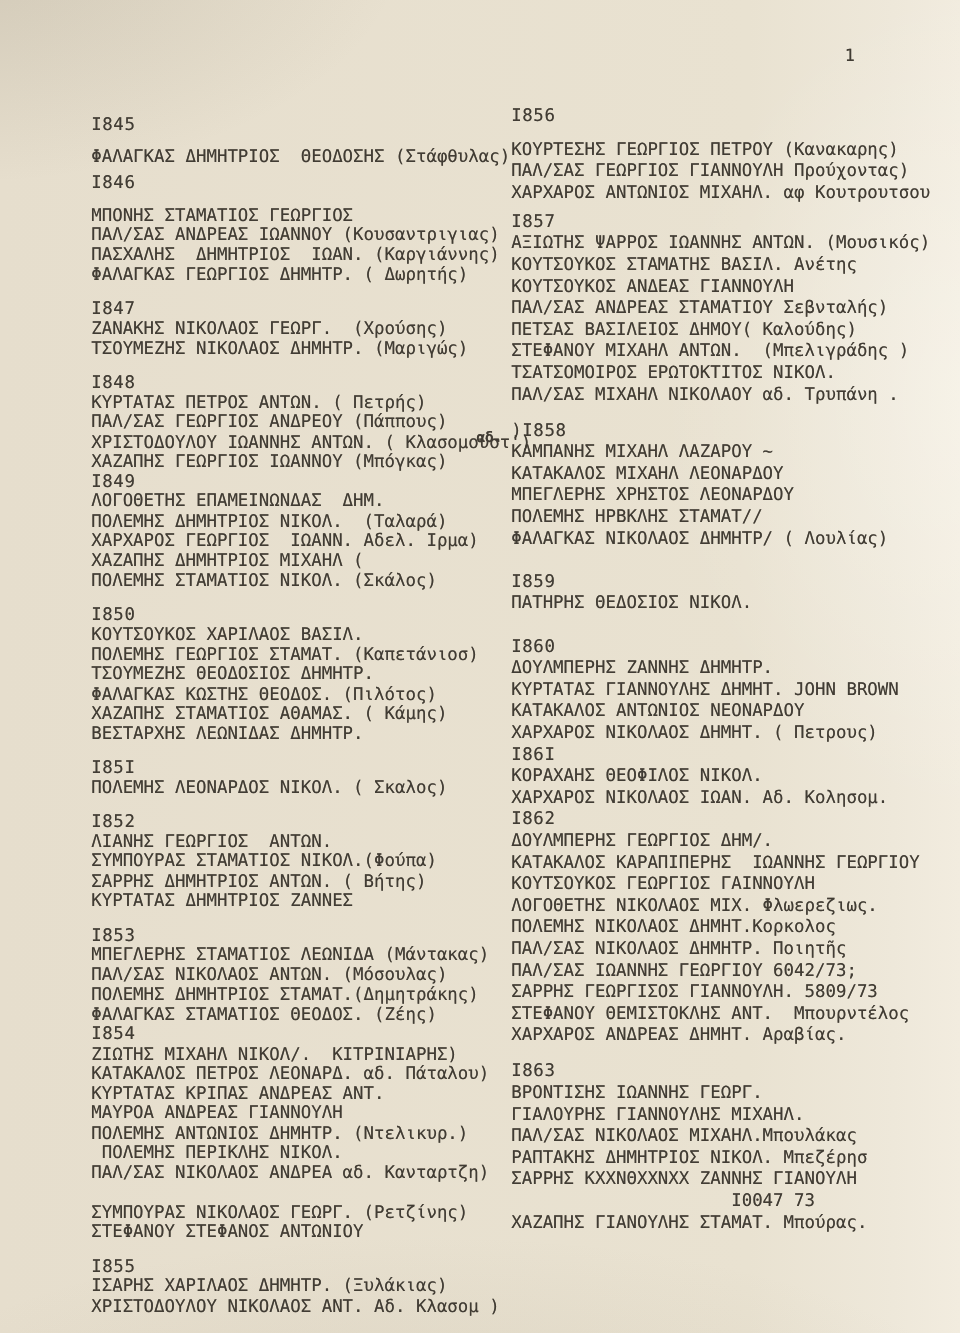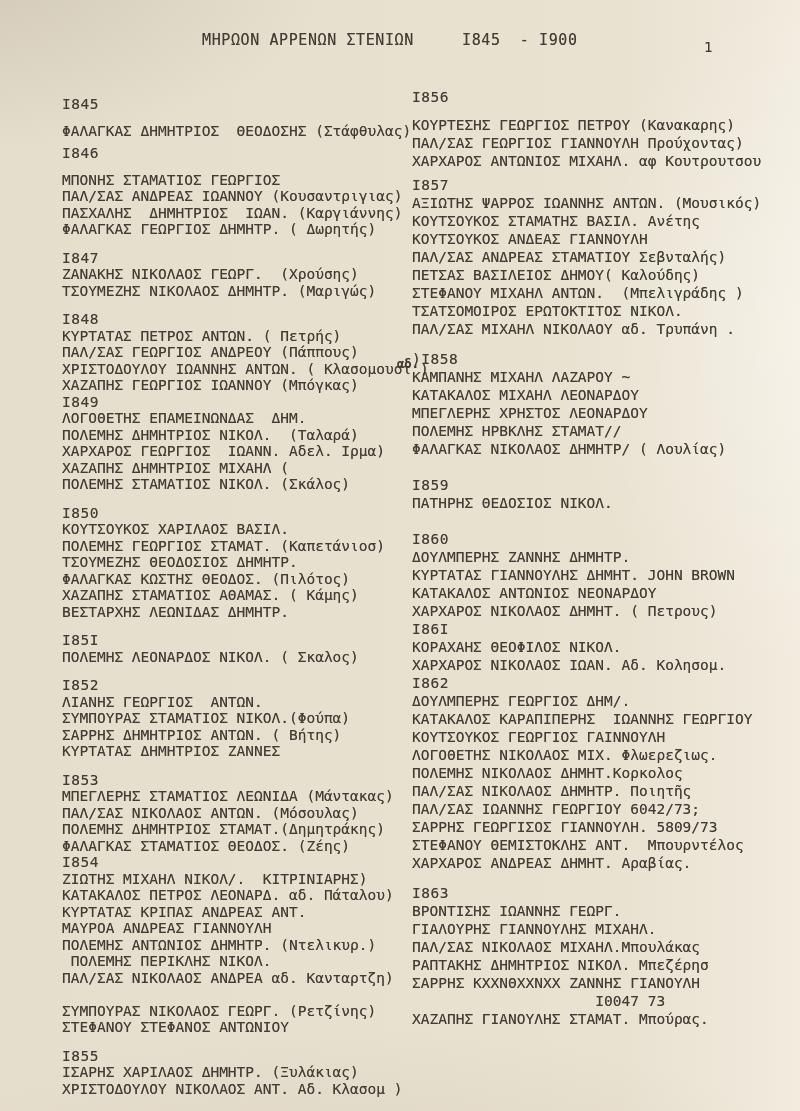--- a/index.html
+++ b/index.html
@@ -18,35 +18,34 @@
   }
   .ink{ text-shadow: 0 0 .5px rgba(58,52,42,.55); }
   .title{
     position:absolute; top:31px; left:202px;
     font-size:15px; white-space:pre; letter-spacing:.6px;
   }
   .pagenum{
     position:absolute; top:39px; left:704px; font-size:14px;
   }
   .col{
-    position:absolute; white-space:pre; font-size:14.5px;
+    position:absolute; white-space:pre; font-size:14.5px;margin-left:14px;
   }
   .col-left{ left:62px; top:96px;  line-height:16.5px; width:400px;}
   .col-right{ left:412px; top:88px; line-height:18px;  width:365px;}
   .year{ letter-spacing:.5px; }
   .entry{ letter-spacing:0; }
   .adnote{
     position:absolute; left:397px; top:357px; font-size:12px;font-weight:bold;
   }
 </style>
 </head>
 <body>
 
 <div class="page">
-  <div class="title ink">ΜΗΡΩΟΝ ΑΡΡΕΝΩΝ ΣΤΕΝΙΩΝ     I845  - I900</div>
   <div class="pagenum ink">1</div>
 
   <div class="col col-left ink"><div><div class="year" style="margin-bottom: 10px;">I845</div><div class="entry">ΦΑΛΑΓΚΑΣ ΔΗΜΗΤΡΙΟΣ  ΘΕΟΔΟΣΗΣ (Στάφθυλας)</div></div><div style="margin-top: 6px;"><div class="year" style="margin-bottom: 10px;">I846</div><div class="entry">ΜΠΟΝΗΣ ΣΤΑΜΑΤΙΟΣ ΓΕΩΡΓΙΟΣ</div><div class="entry">ΠΑΛ/ΣΑΣ ΑΝΔΡΕΑΣ ΙΩΑΝΝΟΥ (Κουσαντριγιας)</div><div class="entry">ΠΑΣΧΑΛΗΣ  ΔΗΜΗΤΡΙΟΣ  ΙΩΑΝ. (Καργιάννης)</div><div class="entry">ΦΑΛΑΓΚΑΣ ΓΕΩΡΓΙΟΣ ΔΗΜΗΤΡ. ( Δωρητής)</div></div><div style="margin-top: 12px;"><div class="year">I847</div><div class="entry">ΖΑΝΑΚΗΣ ΝΙΚΟΛΑΟΣ ΓΕΩΡΓ.  (Χρούσης)</div><div class="entry">ΤΣΟΥΜΕΖΗΣ ΝΙΚΟΛΑΟΣ ΔΗΜΗΤΡ. (Μαριγώς)</div></div><div style="margin-top: 12px;"><div class="year">I848</div><div class="entry">ΚΥΡΤΑΤΑΣ ΠΕΤΡΟΣ ΑΝΤΩΝ. ( Πετρής)</div><div class="entry">ΠΑΛ/ΣΑΣ ΓΕΩΡΓΙΟΣ ΑΝΔΡΕΟΥ (Πάππους)</div><div class="entry">ΧΡΙΣΤΟΔΟΥΛΟΥ ΙΩΑΝΝΗΣ ΑΝΤΩΝ. ( Κλασομουστ')</div><div class="entry">ΧΑΖΑΠΗΣ ΓΕΩΡΓΙΟΣ ΙΩΑΝΝΟΥ (Μπόγκας)</div></div><div><div class="year">I849</div><div class="entry">ΛΟΓΟΘΕΤΗΣ ΕΠΑΜΕΙΝΩΝΔΑΣ  ΔΗΜ.</div><div class="entry">ΠΟΛΕΜΗΣ ΔΗΜΗΤΡΙΟΣ ΝΙΚΟΛ.  (Ταλαρά)</div><div class="entry">ΧΑΡΧΑΡΟΣ ΓΕΩΡΓΙΟΣ  ΙΩΑΝΝ. Αδελ. Ιρμα)</div><div class="entry">ΧΑΖΑΠΗΣ ΔΗΜΗΤΡΙΟΣ ΜΙΧΑΗΛ (</div><div class="entry">ΠΟΛΕΜΗΣ ΣΤΑΜΑΤΙΟΣ ΝΙΚΟΛ. (Σκάλος)</div></div><div style="margin-top: 12px;"><div class="year">I850</div><div class="entry">ΚΟΥΤΣΟΥΚΟΣ ΧΑΡΙΛΑΟΣ ΒΑΣΙΛ.</div><div class="entry">ΠΟΛΕΜΗΣ ΓΕΩΡΓΙΟΣ ΣΤΑΜΑΤ. (Καπετάνιοσ)</div><div class="entry">ΤΣΟΥΜΕΖΗΣ ΘΕΟΔΟΣΙΟΣ ΔΗΜΗΤΡ.</div><div class="entry">ΦΑΛΑΓΚΑΣ ΚΩΣΤΗΣ ΘΕΟΔΟΣ. (Πιλότος)</div><div class="entry">ΧΑΖΑΠΗΣ ΣΤΑΜΑΤΙΟΣ ΑΘΑΜΑΣ. ( Κάμης)</div><div class="entry">ΒΕΣΤΑΡΧΗΣ ΛΕΩΝΙΔΑΣ ΔΗΜΗΤΡ.</div></div><div style="margin-top: 12px;"><div class="year">I85I</div><div class="entry">ΠΟΛΕΜΗΣ ΛΕΟΝΑΡΔΟΣ ΝΙΚΟΛ. ( Σκαλος)</div></div><div style="margin-top: 12px;"><div class="year">I852</div><div class="entry">ΛΙΑΝΗΣ ΓΕΩΡΓΙΟΣ  ΑΝΤΩΝ.</div><div class="entry">ΣΥΜΠΟΥΡΑΣ ΣΤΑΜΑΤΙΟΣ ΝΙΚΟΛ.(Φούπα)</div><div class="entry">ΣΑΡΡΗΣ ΔΗΜΗΤΡΙΟΣ ΑΝΤΩΝ. ( Βήτης)</div><div class="entry">ΚΥΡΤΑΤΑΣ ΔΗΜΗΤΡΙΟΣ ΖΑΝΝΕΣ</div></div><div style="margin-top: 12px;"><div class="year">I853</div><div class="entry">ΜΠΕΓΛΕΡΗΣ ΣΤΑΜΑΤΙΟΣ ΛΕΩΝΙΔΑ (Μάντακας)</div><div class="entry">ΠΑΛ/ΣΑΣ ΝΙΚΟΛΑΟΣ ΑΝΤΩΝ. (Μόσουλας)</div><div class="entry">ΠΟΛΕΜΗΣ ΔΗΜΗΤΡΙΟΣ ΣΤΑΜΑΤ.(Δημητράκης)</div><div class="entry">ΦΑΛΑΓΚΑΣ ΣΤΑΜΑΤΙΟΣ ΘΕΟΔΟΣ. (Ζέης)</div></div><div><div class="year">I854</div><div class="entry">ΖΙΩΤΗΣ ΜΙΧΑΗΛ ΝΙΚΟΛ/.  ΚΙΤΡΙΝΙΑΡΗΣ)</div><div class="entry">ΚΑΤΑΚΑΛΟΣ ΠΕΤΡΟΣ ΛΕΟΝΑΡΔ. αδ. Πάταλου)</div><div class="entry">ΚΥΡΤΑΤΑΣ ΚΡΙΠΑΣ ΑΝΔΡΕΑΣ ΑΝΤ.</div><div class="entry">ΜΑΥΡΟΑ ΑΝΔΡΕΑΣ ΓΙΑΝΝΟΥΛΗ</div><div class="entry">ΠΟΛΕΜΗΣ ΑΝΤΩΝΙΟΣ ΔΗΜΗΤΡ. (Ντελικυρ.)</div><div class="entry"> ΠΟΛΕΜΗΣ ΠΕΡΙΚΛΗΣ ΝΙΚΟΛ.</div><div class="entry">ΠΑΛ/ΣΑΣ ΝΙΚΟΛΑΟΣ ΑΝΔΡΕΑ αδ. Κανταρτζη)</div><div class="entry">&nbsp;</div><div class="entry">ΣΥΜΠΟΥΡΑΣ ΝΙΚΟΛΑΟΣ ΓΕΩΡΓ. (Ρετζίνης)</div><div class="entry">ΣΤΕΦΑΝΟΥ ΣΤΕΦΑΝΟΣ ΑΝΤΩΝΙΟΥ</div></div><div style="margin-top: 12px;"><div class="year">I855</div><div class="entry">ΙΣΑΡΗΣ ΧΑΡΙΛΑΟΣ ΔΗΜΗΤΡ. (Ξυλάκιας)</div><div class="entry">ΧΡΙΣΤΟΔΟΥΛΟΥ ΝΙΚΟΛΑΟΣ ΑΝΤ. Αδ. Κλασομ )</div></div></div>
 
   <div class="col col-right ink"><div><div class="year" style="margin-bottom: 10px;">I856</div><div class="entry">ΚΟΥΡΤΕΣΗΣ ΓΕΩΡΓΙΟΣ ΠΕΤΡΟΥ (Κανακαρης)</div><div class="entry">ΠΑΛ/ΣΑΣ ΓΕΩΡΓΙΟΣ ΓΙΑΝΝΟΥΛΗ Προύχοντας)</div><div class="entry">ΧΑΡΧΑΡΟΣ ΑΝΤΩΝΙΟΣ ΜΙΧΑΗΛ. αφ Κουτρουτσου</div></div><div style="margin-top: 6px;"><div class="year">I857</div><div class="entry">ΑΞΙΩΤΗΣ ΨΑΡΡΟΣ ΙΩΑΝΝΗΣ ΑΝΤΩΝ. (Μουσικός)</div><div class="entry">ΚΟΥΤΣΟΥΚΟΣ ΣΤΑΜΑΤΗΣ ΒΑΣΙΛ. Ανέτης</div><div class="entry">ΚΟΥΤΣΟΥΚΟΣ ΑΝΔΕΑΣ ΓΙΑΝΝΟΥΛΗ</div><div class="entry">ΠΑΛ/ΣΑΣ ΑΝΔΡΕΑΣ ΣΤΑΜΑΤΙΟΥ Σεβνταλής)</div><div class="entry">ΠΕΤΣΑΣ ΒΑΣΙΛΕΙΟΣ ΔΗΜΟΥ( Καλούδης)</div><div class="entry">ΣΤΕΦΑΝΟΥ ΜΙΧΑΗΛ ΑΝΤΩΝ.  (Μπελιγράδης )</div><div class="entry">ΤΣΑΤΣΟΜΟΙΡΟΣ ΕΡΩΤΟΚΤΙΤΟΣ ΝΙΚΟΛ.</div><div class="entry">ΠΑΛ/ΣΑΣ ΜΙΧΑΗΛ ΝΙΚΟΛΑΟΥ αδ. Τρυπάνη .</div></div><div style="margin-top: 12px;"><div class="year">)I858</div><div class="entry">ΚΑΜΠΑΝΗΣ ΜΙΧΑΗΛ ΛΑΖΑΡΟΥ ~</div><div class="entry">ΚΑΤΑΚΑΛΟΣ ΜΙΧΑΗΛ ΛΕΟΝΑΡΔΟΥ</div><div class="entry">ΜΠΕΓΛΕΡΗΣ ΧΡΗΣΤΟΣ ΛΕΟΝΑΡΔΟΥ</div><div class="entry">ΠΟΛΕΜΗΣ ΗΡΒΚΛΗΣ ΣΤΑΜΑΤ//</div><div class="entry">ΦΑΛΑΓΚΑΣ ΝΙΚΟΛΑΟΣ ΔΗΜΗΤΡ/ ( Λουλίας)</div></div><div style="margin-top: 18px;"><div class="year">I859</div><div class="entry">ΠΑΤΗΡΗΣ ΘΕΔΟΣΙΟΣ ΝΙΚΟΛ.</div></div><div style="margin-top: 18px;"><div class="year">I860</div><div class="entry">ΔΟΥΛΜΠΕΡΗΣ ΖΑΝΝΗΣ ΔΗΜΗΤΡ.</div><div class="entry">ΚΥΡΤΑΤΑΣ ΓΙΑΝΝΟΥΛΗΣ ΔΗΜΗΤ. JOHN BROWN</div><div class="entry">ΚΑΤΑΚΑΛΟΣ ΑΝΤΩΝΙΟΣ ΝΕΟΝΑΡΔΟΥ</div><div class="entry">ΧΑΡΧΑΡΟΣ ΝΙΚΟΛΑΟΣ ΔΗΜΗΤ. ( Πετρους)</div></div><div><div class="year">I86I</div><div class="entry">ΚΟΡΑΧΑΗΣ ΘΕΟΦΙΛΟΣ ΝΙΚΟΛ.</div><div class="entry">ΧΑΡΧΑΡΟΣ ΝΙΚΟΛΑΟΣ ΙΩΑΝ. Αδ. Κολησομ.</div></div><div><div class="year">I862</div><div class="entry">ΔΟΥΛΜΠΕΡΗΣ ΓΕΩΡΓΙΟΣ ΔΗΜ/.</div><div class="entry">ΚΑΤΑΚΑΛΟΣ ΚΑΡΑΠΙΠΕΡΗΣ  ΙΩΑΝΝΗΣ ΓΕΩΡΓΙΟΥ</div><div class="entry">ΚΟΥΤΣΟΥΚΟΣ ΓΕΩΡΓΙΟΣ ΓΑΙΝΝΟΥΛΗ</div><div class="entry">ΛΟΓΟΘΕΤΗΣ ΝΙΚΟΛΑΟΣ ΜΙΧ. Φλωερεζιως.</div><div class="entry">ΠΟΛΕΜΗΣ ΝΙΚΟΛΑΟΣ ΔΗΜΗΤ.Κορκολος</div><div class="entry">ΠΑΛ/ΣΑΣ ΝΙΚΟΛΑΟΣ ΔΗΜΗΤΡ. Ποιητῆς</div><div class="entry">ΠΑΛ/ΣΑΣ ΙΩΑΝΝΗΣ ΓΕΩΡΓΙΟΥ 6042/73;</div><div class="entry">ΣΑΡΡΗΣ ΓΕΩΡΓΙΣΟΣ ΓΙΑΝΝΟΥΛΗ. 5809/73</div><div class="entry">ΣΤΕΦΑΝΟΥ ΘΕΜΙΣΤΟΚΛΗΣ ΑΝΤ.  Μπουρντέλος</div><div class="entry">ΧΑΡΧΑΡΟΣ ΑΝΔΡΕΑΣ ΔΗΜΗΤ. Αραβίας.</div></div><div style="margin-top: 12px;"><div class="year">I863</div><div class="entry">ΒΡΟΝΤΙΣΗΣ ΙΩΑΝΝΗΣ ΓΕΩΡΓ.</div><div class="entry">ΓΙΑΛΟΥΡΗΣ ΓΙΑΝΝΟΥΛΗΣ ΜΙΧΑΗΛ.</div><div class="entry">ΠΑΛ/ΣΑΣ ΝΙΚΟΛΑΟΣ ΜΙΧΑΗΛ.Μπουλάκας</div><div class="entry">ΡΑΠΤΑΚΗΣ ΔΗΜΗΤΡΙΟΣ ΝΙΚΟΛ. Μπεζέρησ</div><div class="entry">ΣΑΡΡΗΣ ΚΧΧΝΘΧΧΝΧΧ ΖΑΝΝΗΣ ΓΙΑΝΟΥΛΗ</div><div class="entry">                     I0047 73</div><div class="entry">ΧΑΖΑΠΗΣ ΓΙΑΝΟΥΛΗΣ ΣΤΑΜΑΤ. Μπούρας.</div></div></div>
 
   <div class="adnote ink">αδ.</div>
 </div>
 
 </body></html>

